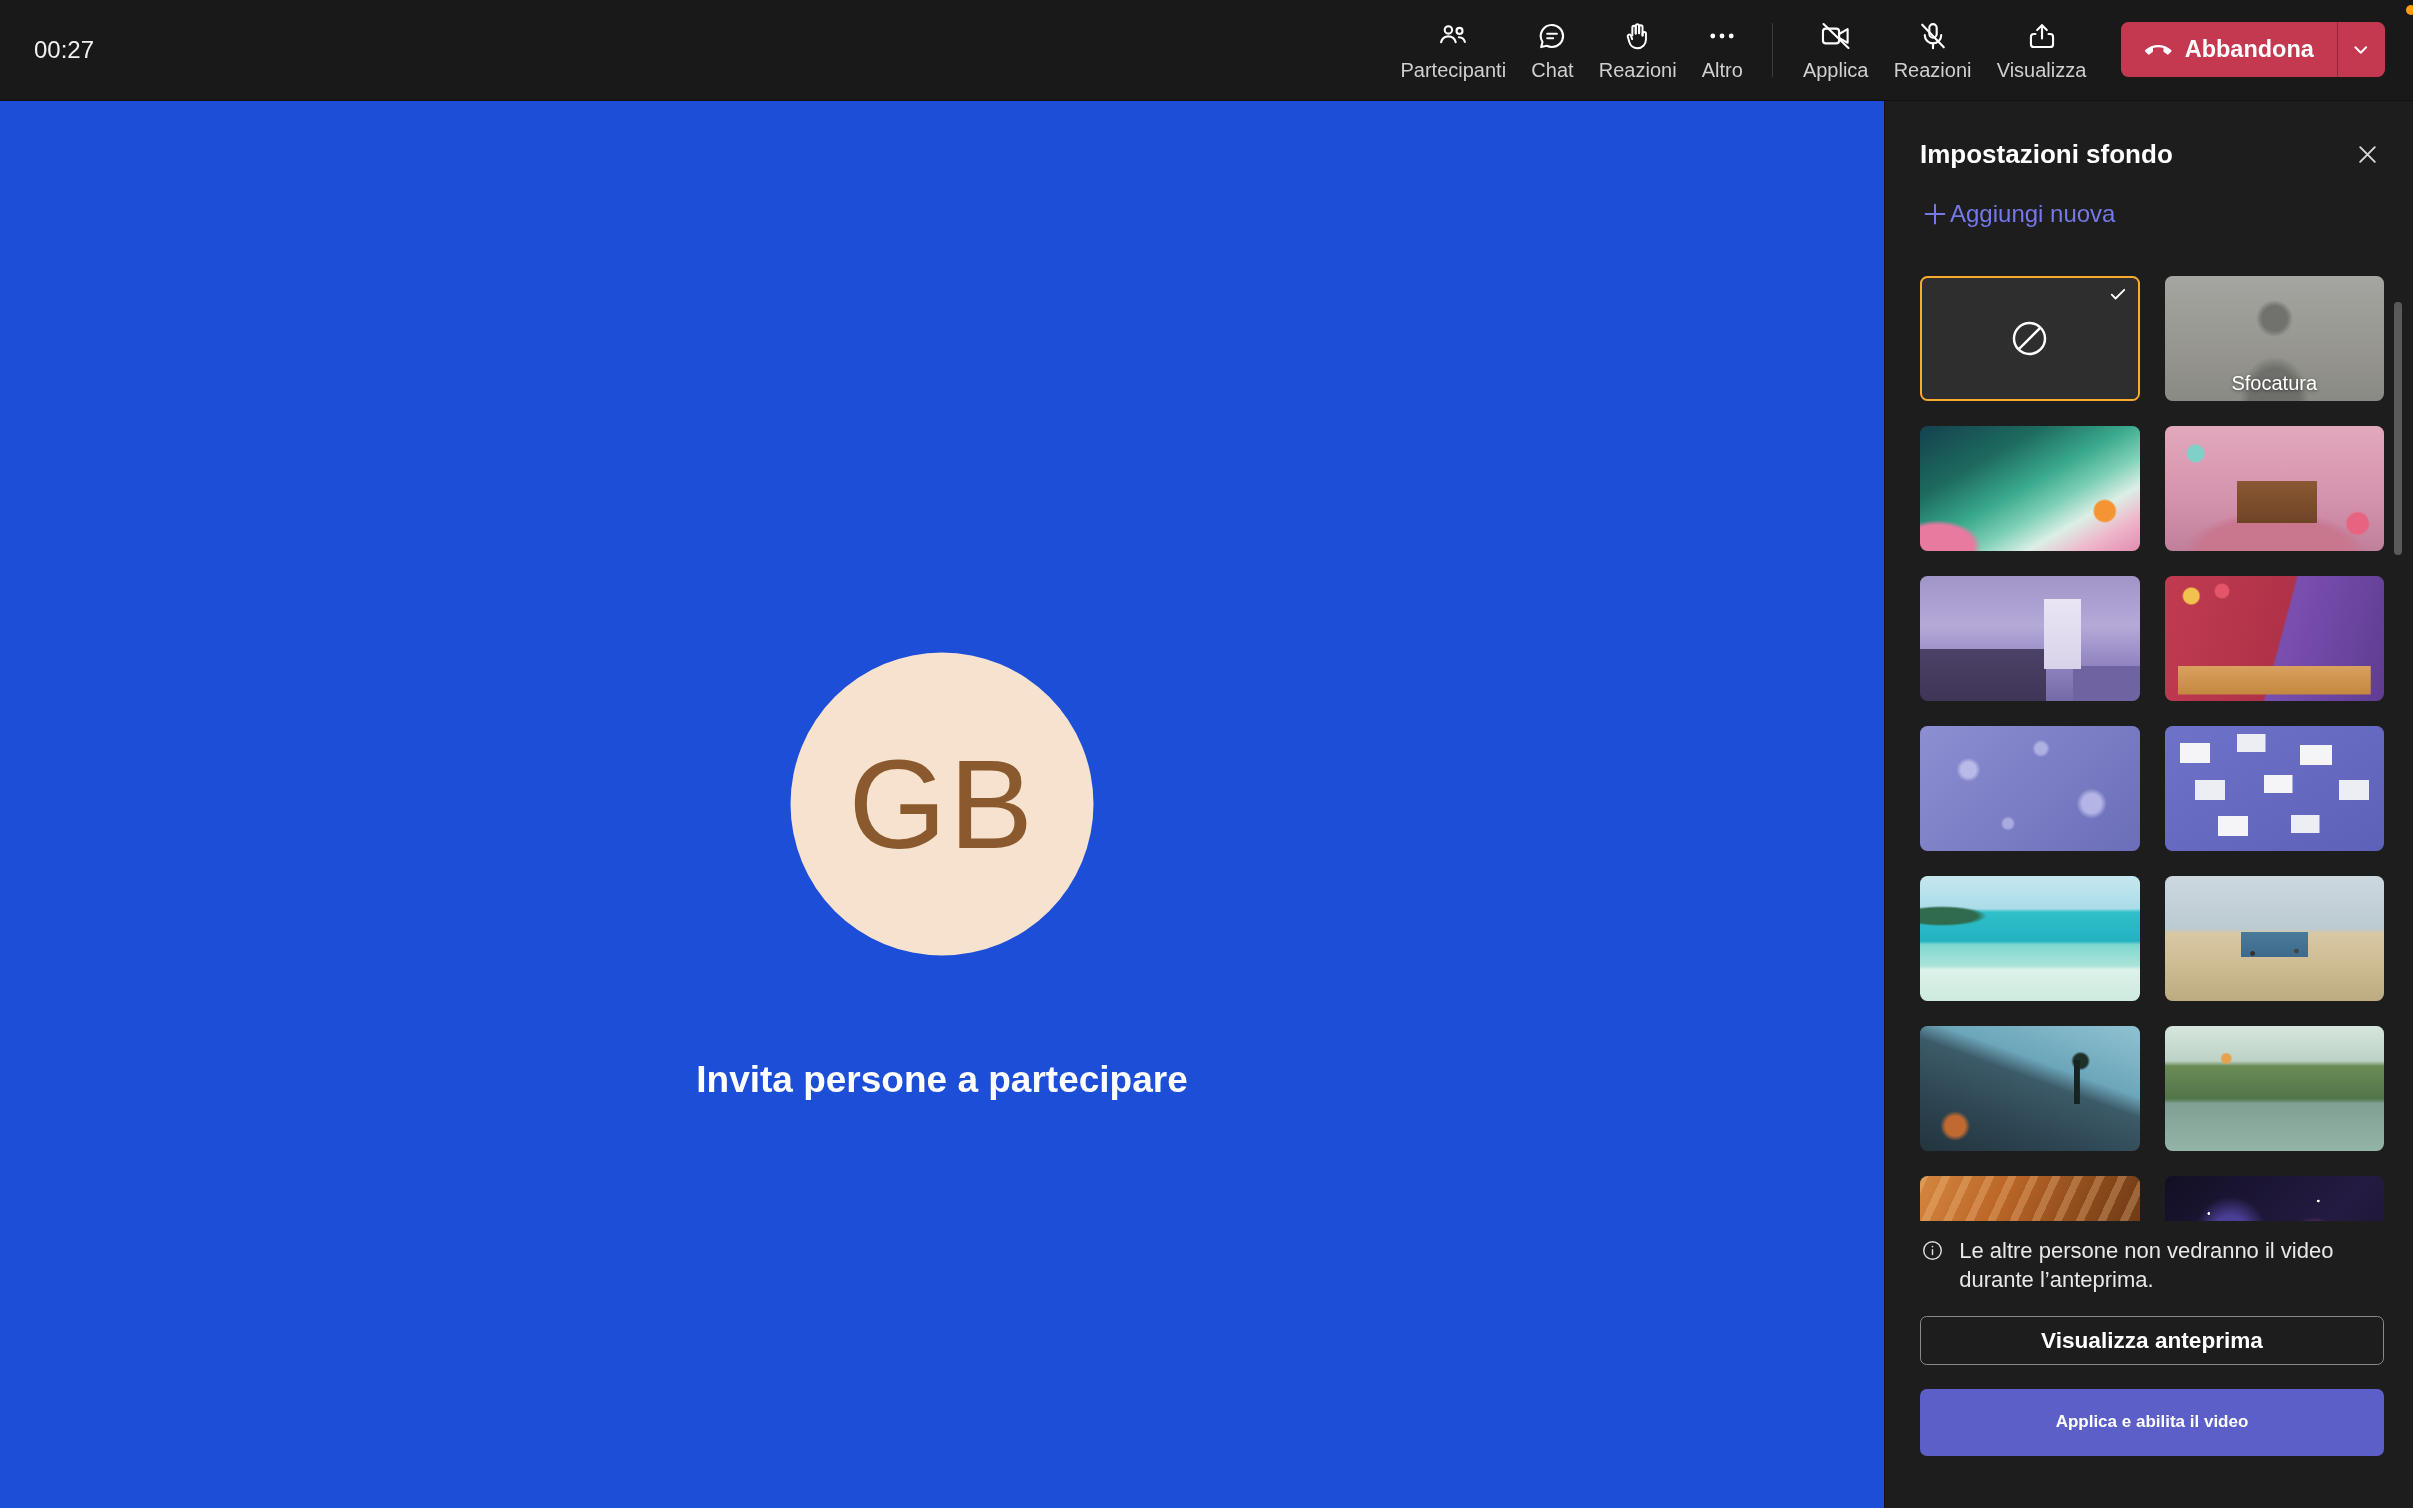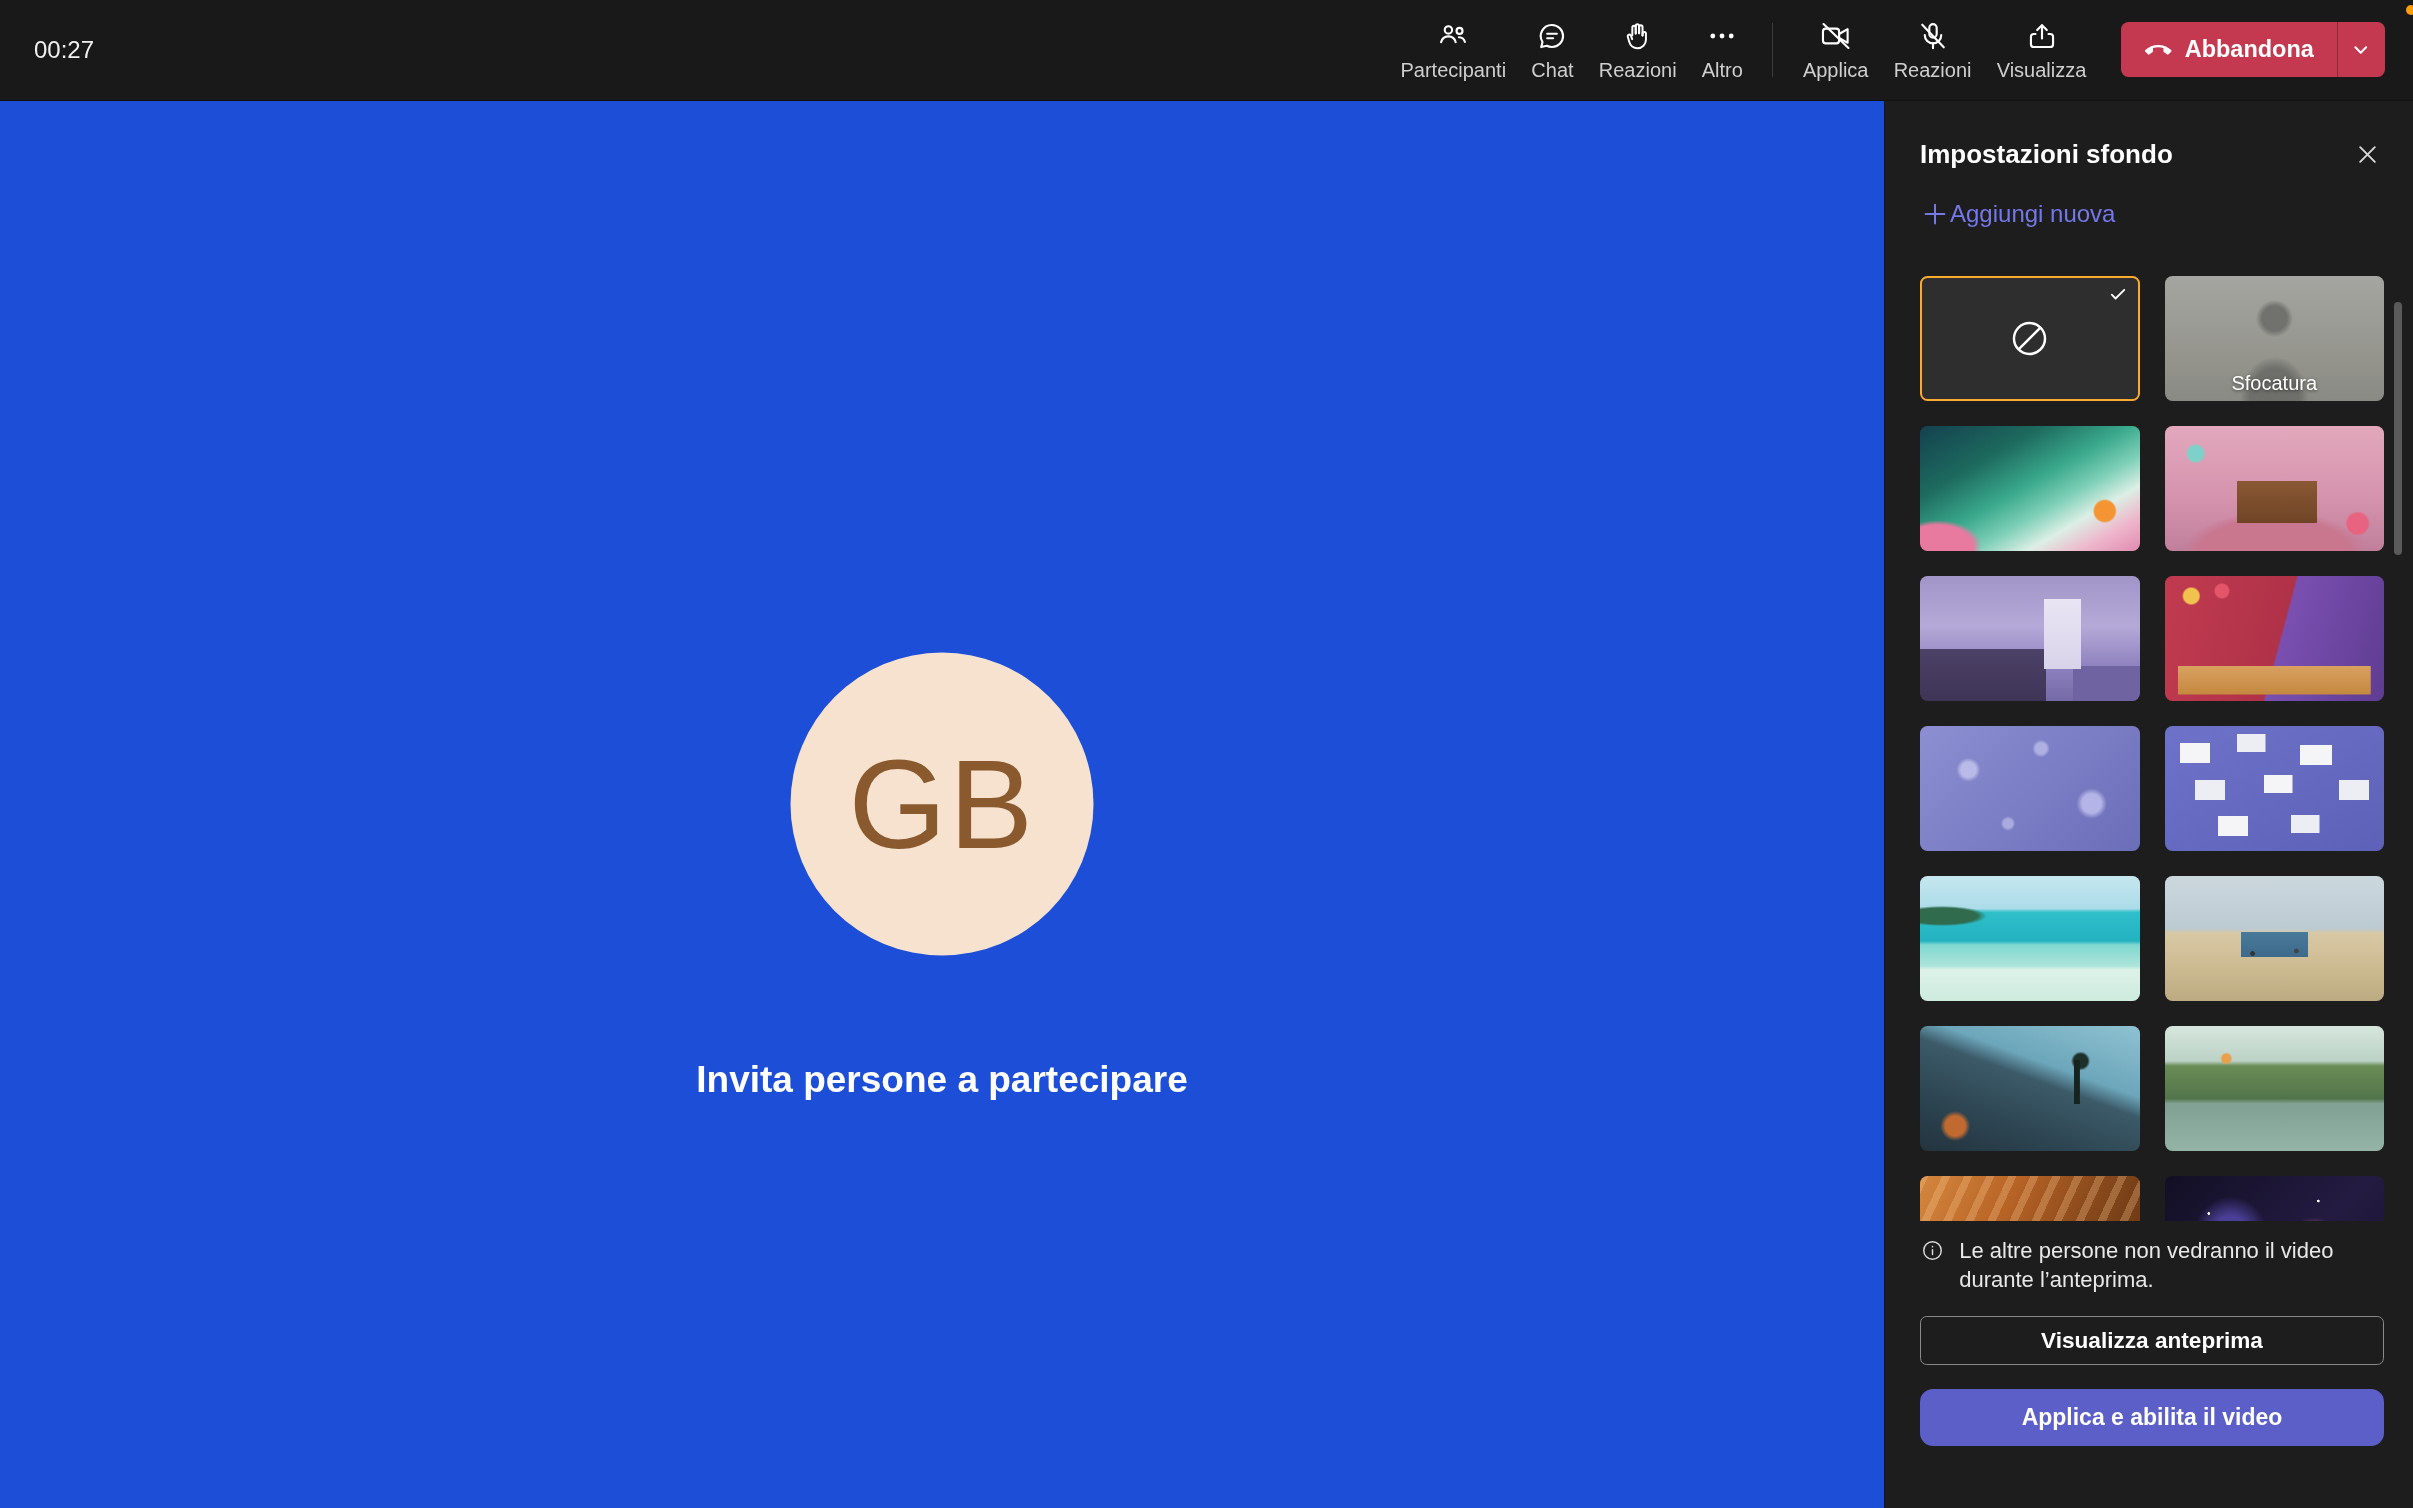--- a/index.html
+++ b/index.html
@@ -64,22 +64,22 @@
   .check-badge{position:absolute;top:5.9px;right:9.2px;}
   .thumb-label{position:absolute;bottom:5.9px;left:0;width:100%;text-align:center;color:#fff;
     font-size:20px;text-shadow:0 0.8px 3.4px rgba(0,0,0,.55);}
   .info-row{display:flex;align-items:flex-start;gap:14.2px;margin-top:15px;color:#e8e8e8;
     font-size:22px;line-height:1.33;}
   .info-icon{flex-shrink:0;margin-top:2.5px;color:#dcdcdc;display:flex;}
   .info-text{max-width:394px;}
   .btn-preview{display:block;width:100%;height:49px;margin-top:22px;border-radius:6.7px;
     background:transparent;border:0.8px solid #8a8a8a;color:#fff;font-size:22.6px;font-weight:600;
     cursor:pointer;font-family:inherit;}
-  .btn-apply{display:block;width:100%;height:57px;margin-top:23.5px;border-radius:13px;
-    background:var(--primary);border:none;color:#fff;font-size:23px;font-weight:600;
+  .btn-apply{display:block;width:100%;height:67px;margin-top:23.5px;border-radius:7px;
+    background:var(--primary);border:none;color:#fff;font-size:17px;font-weight:600;
     cursor:pointer;font-family:inherit;}
   .scroll-thumb{position:absolute;right:11px;top:201px;width:8.4px;height:253px;
     background:#5a5a5a;border-radius:4.2px;cursor:pointer;}
 </style>
 </head>
 <body>
 
 <div class="app">
 
   <header class="topbar">

